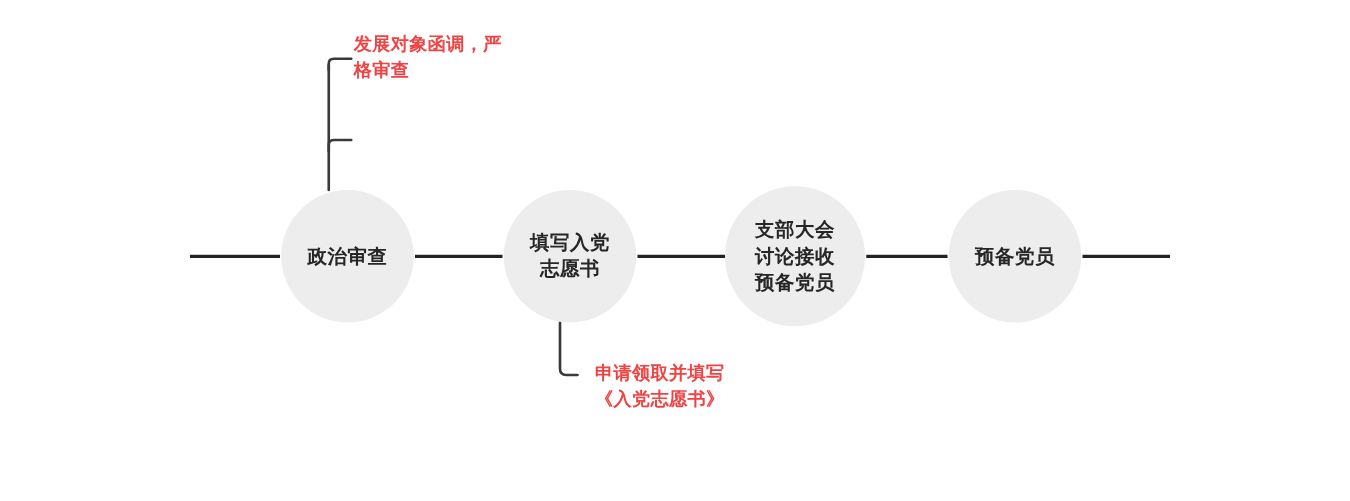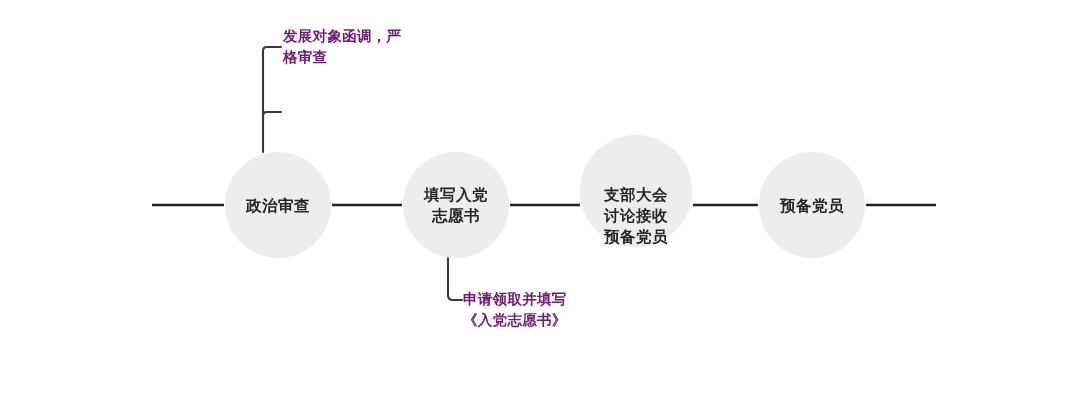--- a/index.html
+++ b/index.html
@@ -65,21 +65,21 @@
     color: #262626;
   }
 
   .annotation {
     position: absolute;
     font-family: "Liberation Serif", "DejaVu Serif", serif;
     font-weight: 700;
     font-size: 14.5px;
     line-height: 21px;
     letter-spacing: 0.3px;
-    color: #701a75;
+    color: #ef4444;
     white-space: pre-line;
   }
 </style>
 </head>
 <body>
 
 <div id="canvas">
 
   <svg class="svg-layer" viewBox="0 0 1080 401" width="1080" height="401" xmlns="http://www.w3.org/2000/svg">
     <g stroke="#222222" stroke-width="2.6" fill="none" stroke-linecap="butt">
@@ -101,31 +101,31 @@
 
   <div class="node node-step" style="left:225px; top:152px; width:106px; height:106px;">
     <span class="node-label">政治审查</span>
   </div>
 
   <div class="node node-step" style="left:403px; top:152px; width:106px; height:106px;">
     <span class="node-label">填写入党
 志愿书</span>
   </div>
 
-  <div class="node node-step" style="left:580px; top:135px; width:112px; height:112px;align-items:flex-end;">
+  <div class="node node-step" style="left:580px; top:149px; width:112px; height:112px;">
     <span class="node-label">支部大会
 讨论接收
 预备党员</span>
   </div>
 
   <div class="node node-step" style="left:759px; top:152px; width:106px; height:106px;">
     <span class="node-label">预备党员</span>
   </div>
 
 
   <div class="annotation" style="left:283px; top:26px;">发展对象函调，严
 格审查</div>
 
 
-  <div class="annotation" style="left:463px; top:289px;">申请领取并填写
+  <div class="annotation" style="left:476px; top:289px;">申请领取并填写
 《入党志愿书》</div>
 
 </div>
 
 </body></html>

